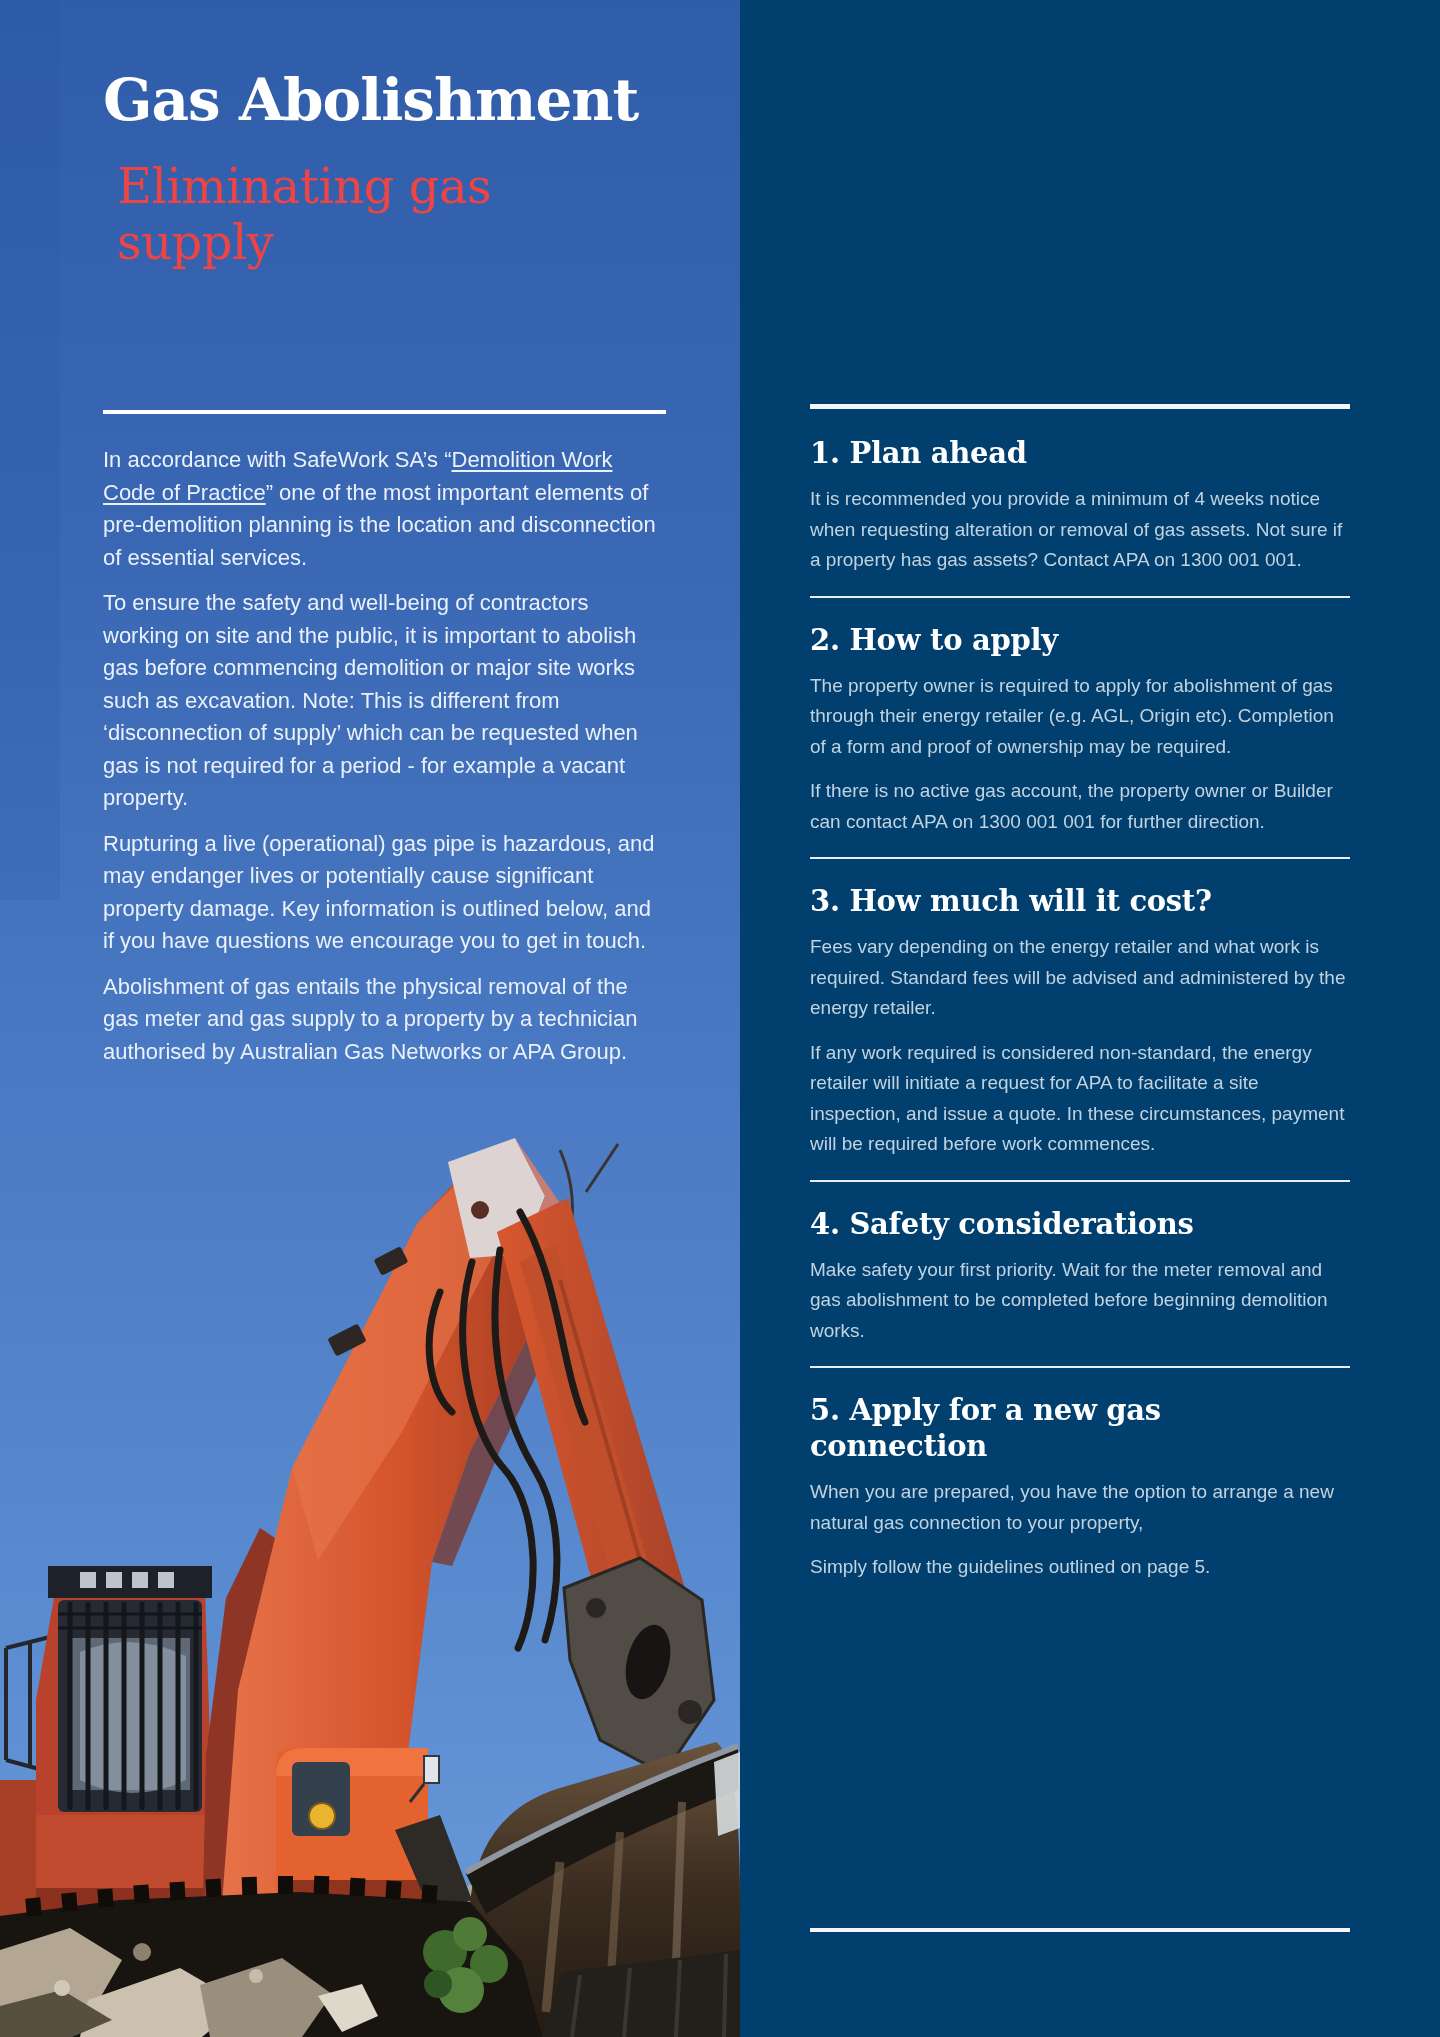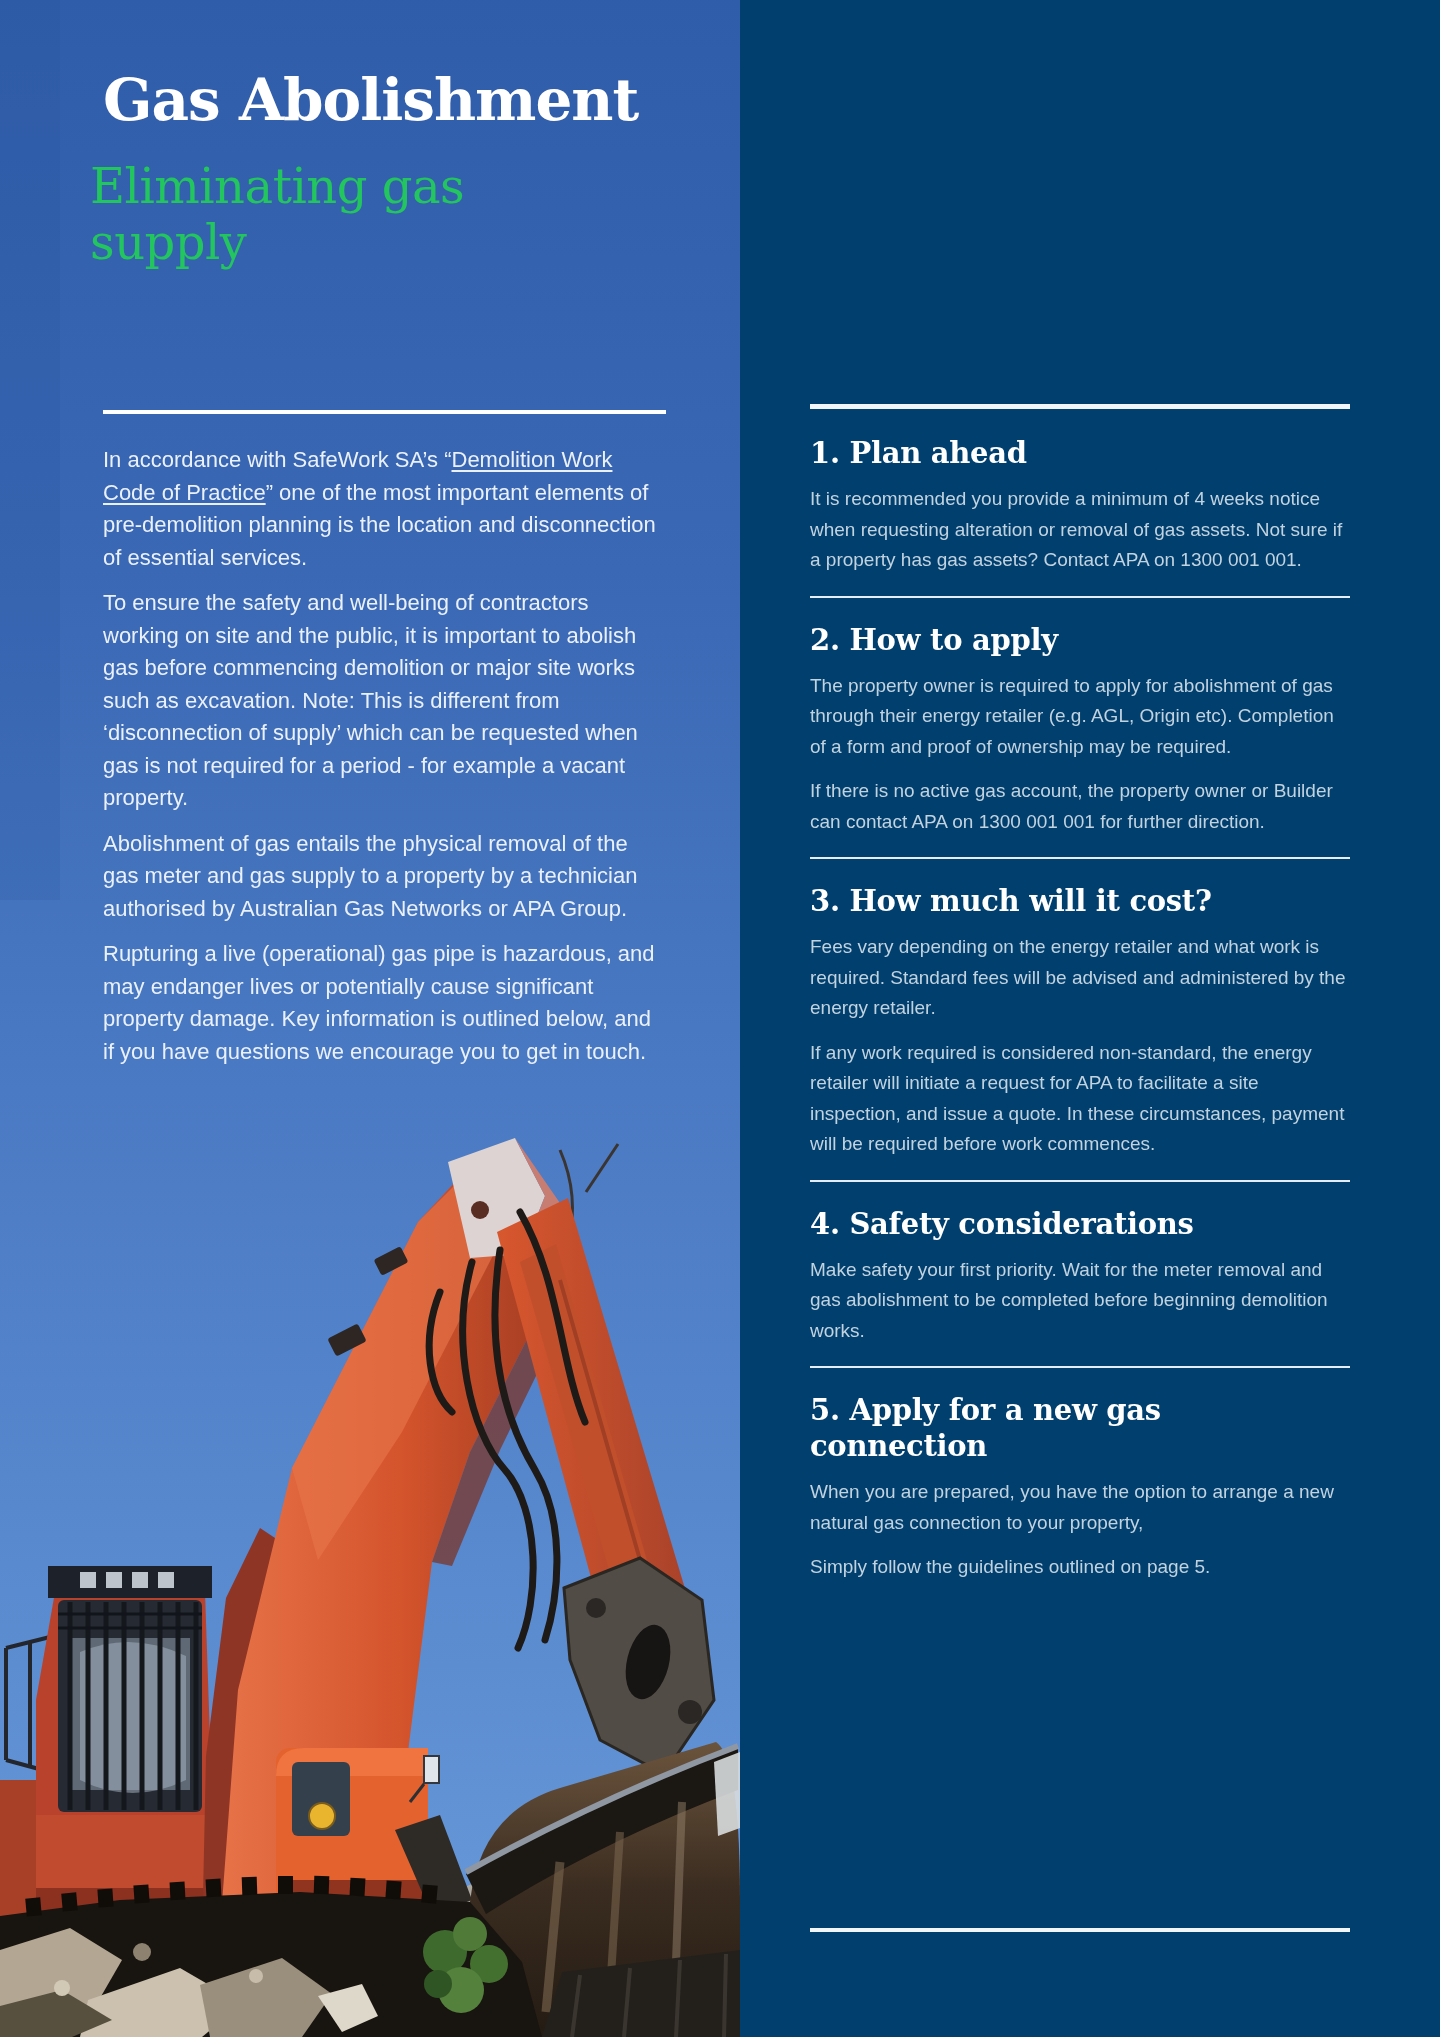--- a/index.html
+++ b/index.html
@@ -5,23 +5,23 @@
 <style>
   html,body{margin:0;padding:0;background:#222;}
   .page{position:relative;width:1440px;height:2037px;overflow:hidden;
         font-family:"Liberation Sans","DejaVu Sans",sans-serif;}
   
   .left-panel{position:absolute;left:0;top:0;width:740px;height:2037px;overflow:hidden;}
   .photo{position:absolute;left:0;top:0;width:740px;height:2037px;display:block;}
   .left-title{position:absolute;left:103px;top:70px;width:575px;
       font-family:"DejaVu Serif","Liberation Serif",serif;font-weight:bold;
       font-size:58px;line-height:1.04;color:#ffffff;letter-spacing:-1px;}
-  .left-subtitle{position:absolute;left:90px;top:158px;width:440px;
+  .left-subtitle{position:absolute;left:117px;top:158px;width:440px;
       font-family:"DejaVu Serif","Liberation Serif",serif;font-weight:400;
-      font-size:48px;line-height:1.17;color:#22c55e;letter-spacing:-0.5px;}
+      font-size:48px;line-height:1.17;color:#ef4444;letter-spacing:-0.5px;}
   .rule-left{position:absolute;left:103px;top:410px;width:563px;height:4px;background:#ffffff;}
   .left-copy{position:absolute;left:103px;top:444px;width:562px;}
   .left-copy p{margin:0 0 13px 0;font-size:22px;line-height:32.5px;color:#eaf1fa;}
   .left-copy a{color:#eaf1fa;text-decoration:underline;text-underline-offset:3px;cursor:pointer;}
   
   .right-panel{position:absolute;left:740px;top:0;width:700px;height:2037px;background:#003f6e;}
   .right-content{position:absolute;left:70px;top:404px;width:540px;}
   .r-rule-thick{height:5px;background:#f2f6f9;margin:0 0 26px 0;}
   .r-rule{height:2px;background:#e6edf3;margin:20px 0 24px 0;}
   .r-head{font-family:"DejaVu Serif","Liberation Serif",serif;font-weight:bold;
@@ -206,22 +206,22 @@
       </g>
     </svg>
 
     <div class="left-title">Gas Abolishment</div>
     <div class="left-subtitle">Eliminating gas supply</div>
     <div class="rule-left"></div>
 
     <div class="left-copy">
       <p><span>In accordance with SafeWork SA’s “</span><a>Demolition Work Code of Practice</a><span>” one of the most important elements of pre-demolition planning is the location and disconnection of essential services.</span></p>
       <p>To ensure the safety and well-being of contractors working on site and the public, it is important to abolish gas before commencing demolition or major site works such as excavation. Note: This is different from ‘disconnection of supply’ which can be requested when gas is not required for a period - for example a vacant property.</p>
+      <p>Rupturing a live (operational) gas pipe is hazardous, and may endanger lives or potentially cause significant property damage. Key information is outlined below, and if you have questions we encourage you to get in touch.</p>
       <p>Abolishment of gas entails the physical removal of the gas meter and gas supply to a property by a technician authorised by Australian Gas Networks or APA Group.</p>
-      <p>Rupturing a live (operational) gas pipe is hazardous, and may endanger lives or potentially cause significant property damage. Key information is outlined below, and if you have questions we encourage you to get in touch.</p>
     </div>
   </div>
 
   <div class="right-panel">
     <div class="right-content">
 
       <div class="r-rule-thick"></div>
 
       <div>
         <div class="r-head">1. Plan ahead</div>

